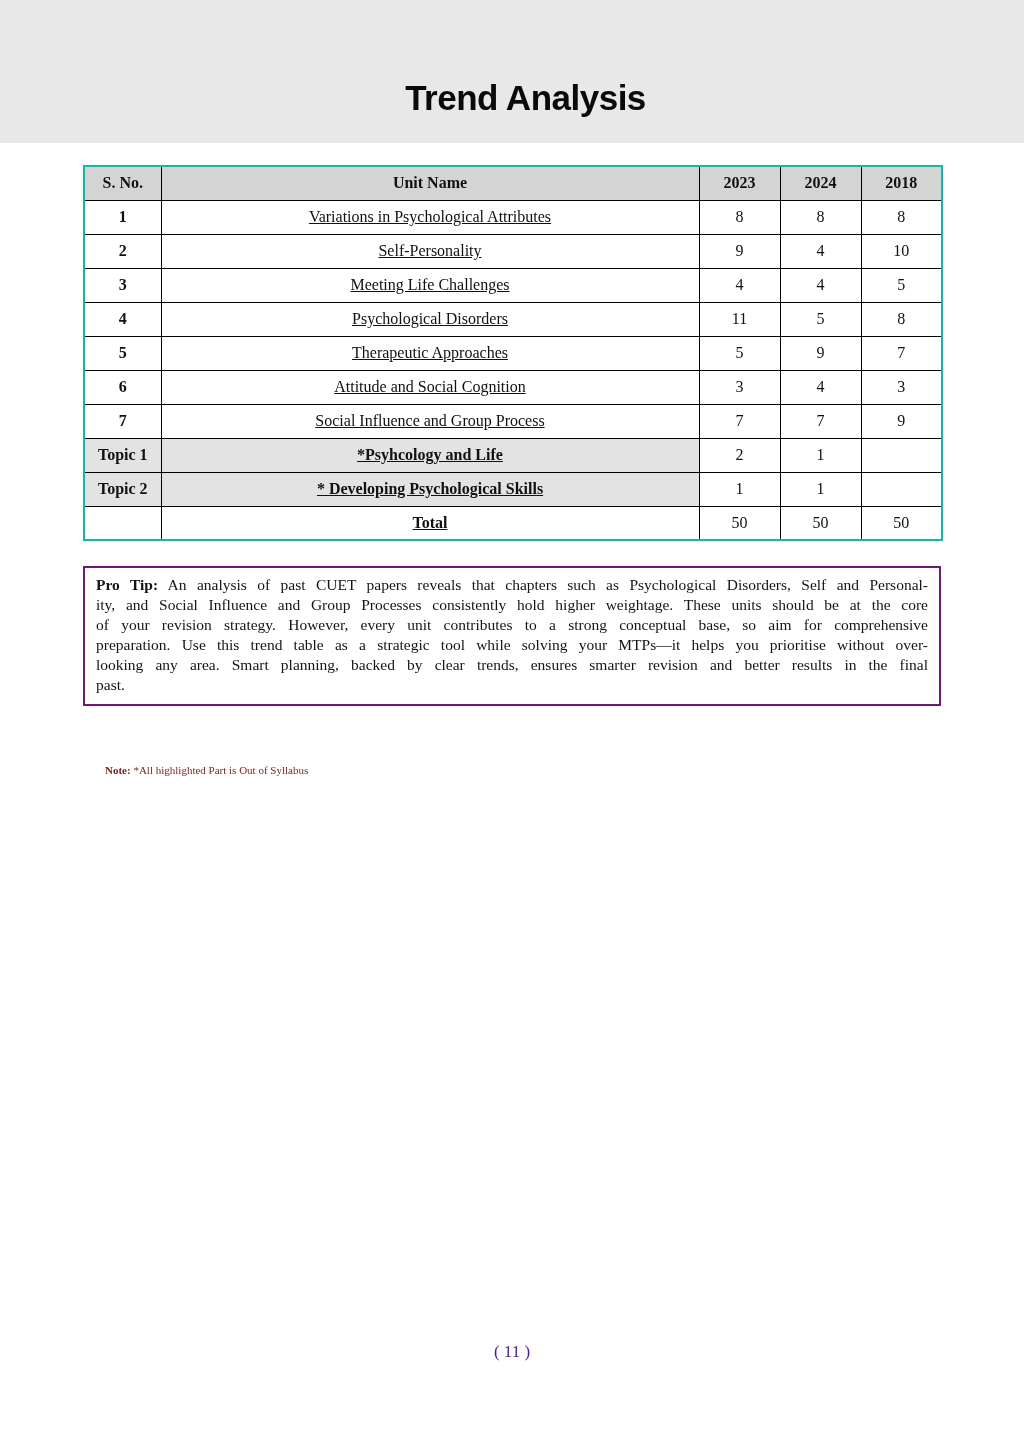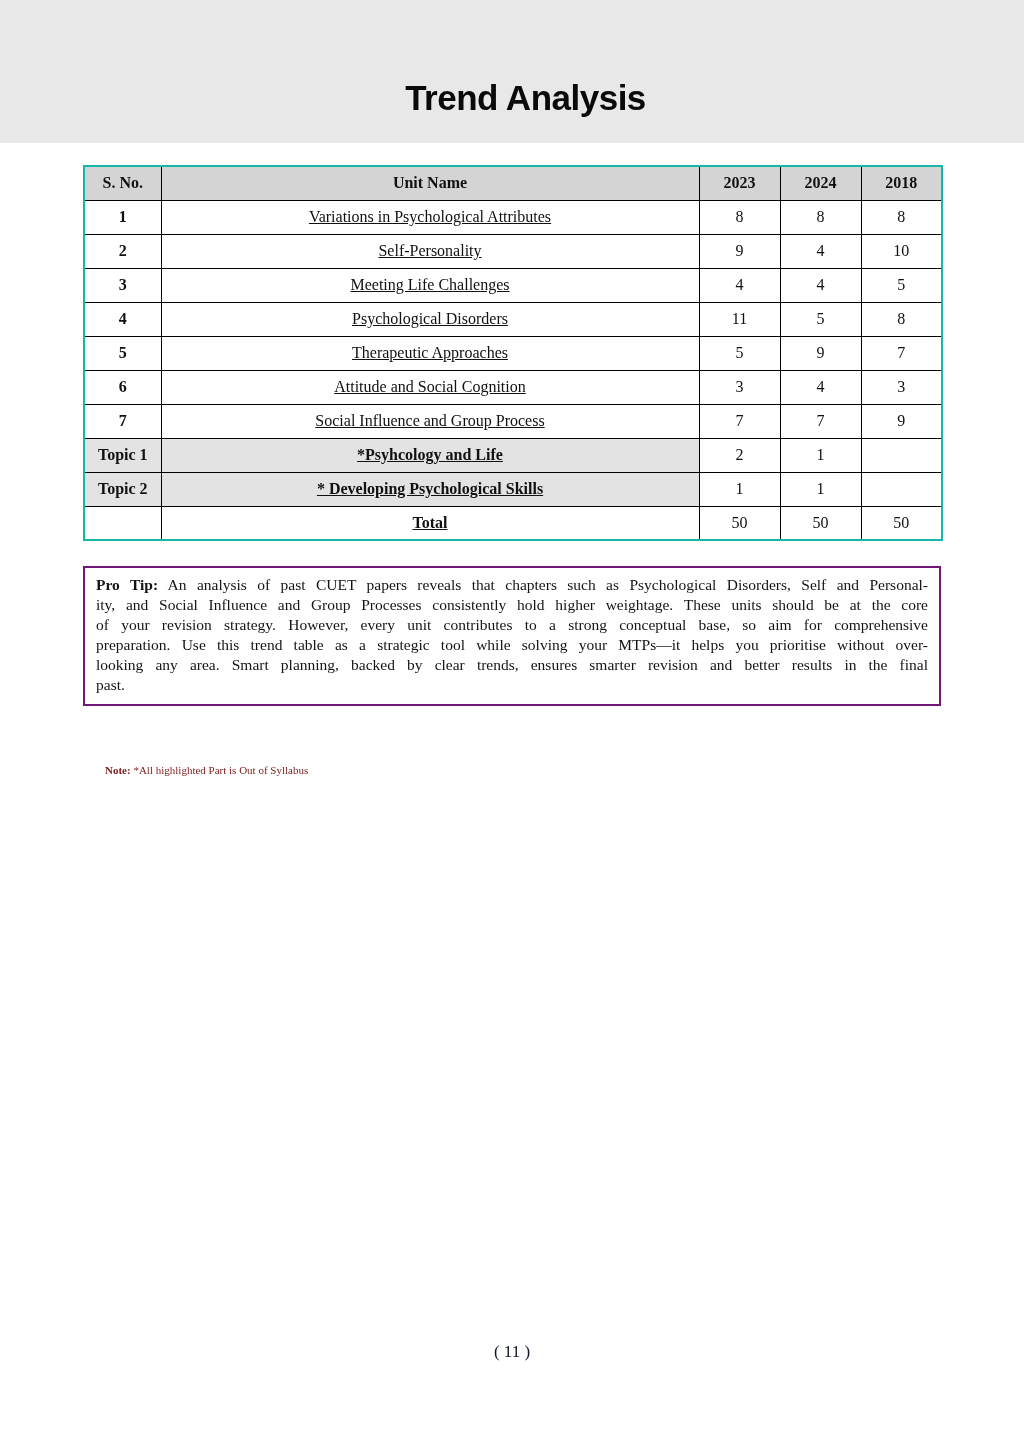--- a/index.html
+++ b/index.html
@@ -83,21 +83,21 @@
   }
   .note b { font-weight: bold; }
 
   
   .page-number {
     position: absolute;
     top: 1342px; left: 0;
     width: 100%;
     text-align: center;
     font-size: 17px;
-    color: #0f172a;
+    color: #4c1d95;
   }
 </style>
 </head>
 <body>
 
 <div class="banner">
   <h1 class="page-title">Trend Analysis</h1>
 </div>
 
 <table class="trend">

